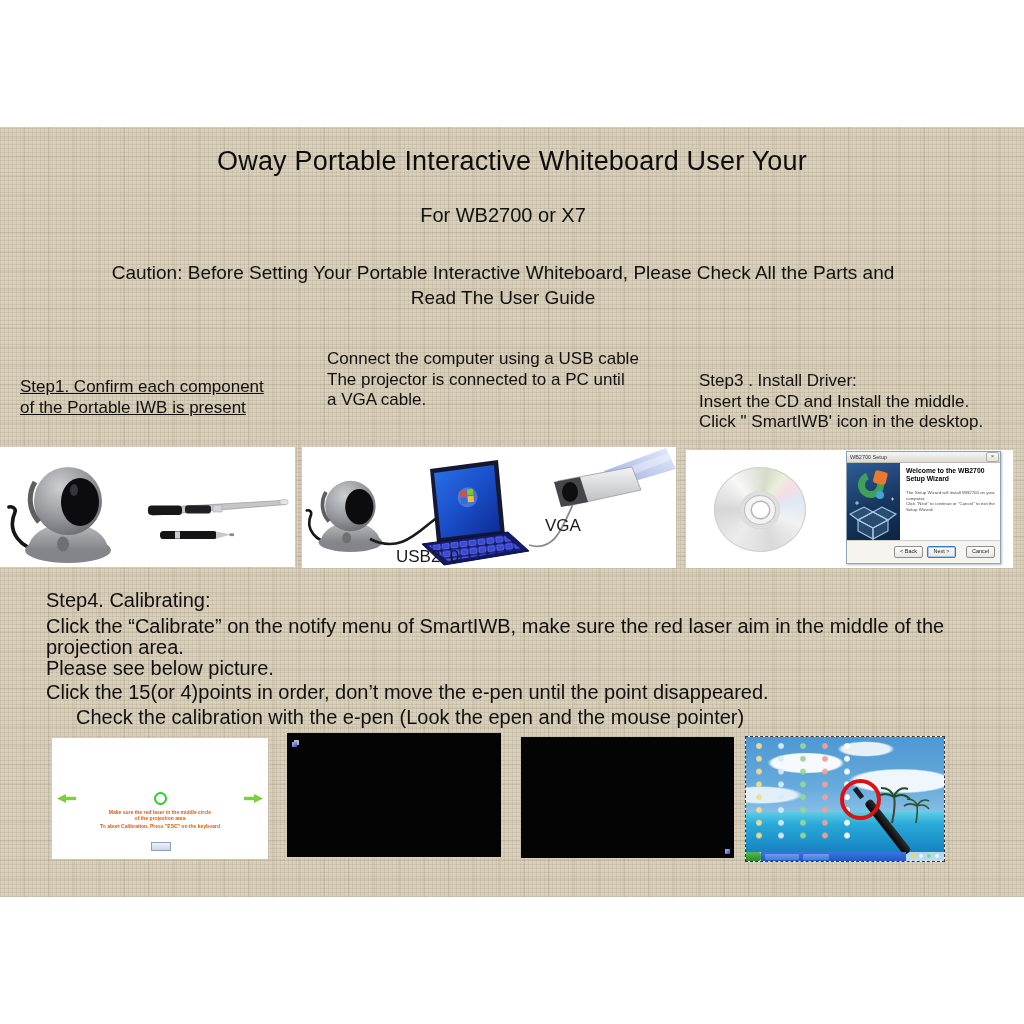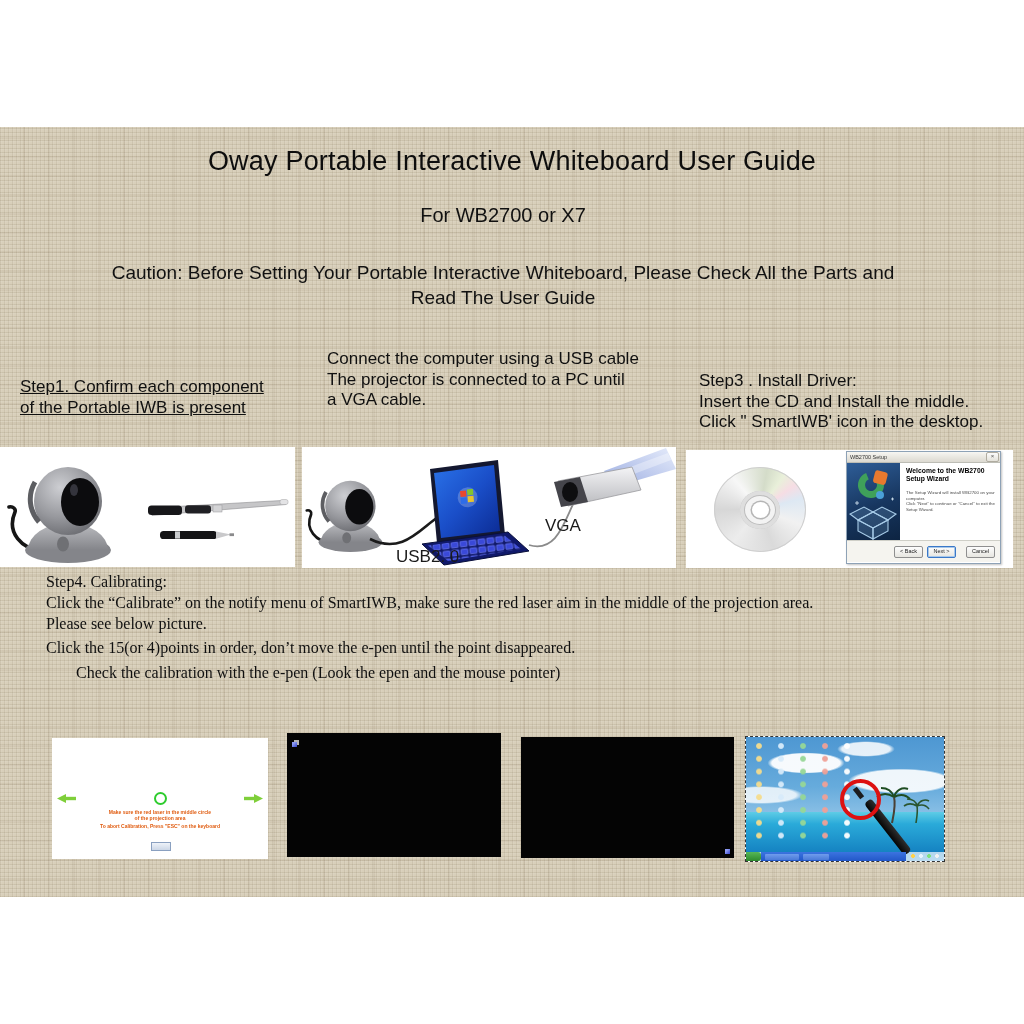--- a/index.html
+++ b/index.html
@@ -18,22 +18,22 @@
   .abs{position:absolute;}
   .title{top:146px;left:0;width:1024px;text-align:center;font-size:27px;letter-spacing:.2px;color:#0d0d0d;}
   .subtitle{top:204px;left:0;width:882px;text-align:center;font-size:20px;}
   .subtitle span{position:relative;left:62px;}
   .caution{top:260px;left:-9px;width:1024px;text-align:center;font-size:19px;line-height:25px;}
 
   .steptxt{font-size:17px;line-height:20.5px;color:#101010;}
   .step1{left:20px;top:377px;text-decoration:underline;}
   .step2{left:327px;top:349px;}
   .step3{left:699px;top:371px;}
-  .step4{left:46px;top:571px;font-size:16px;line-height:21px;font-family:Liberation Serif, serif;}
-  .step4 div:nth-child(2){}
+  .step4{left:46px;top:590px;font-size:20px;line-height:21px;}
+  .step4 div:nth-child(2){margin-top:5px;}
   .step4 div:nth-child(4){margin-top:3px;}
   .step4 div:nth-child(5){margin-top:4px;margin-left:30px;}
 
   .figbox{position:absolute;background:#fff;}
   .fig-components{left:0;top:447px;width:295px;height:120px;}
   .fig-connection{left:302px;top:447px;width:374px;height:121px;}
   .fig-install{left:686px;top:450px;width:327px;height:118px;}
 
   
   .cd{position:absolute;left:28px;top:17px;width:92px;height:85px;border-radius:50%;
@@ -117,21 +117,21 @@
       radial-gradient(circle at 31px 4px,#f2f2f2 0 1.6px,transparent 2.2px);}
 
   svg text{font-family:"Liberation Sans",sans-serif;}
 </style>
 </head>
 <body>
 
 <div id="canvas">
   <div class="sheet abs"></div>
 
-  <div class="abs title">Oway Portable Interactive Whiteboard User Guide</div>
+  <div class="abs title">Oway Portable Interactive Whiteboard User Your</div>
   <div class="abs subtitle"><span>For WB2700  or X7</span></div>
   <div class="abs caution">
     <div>Caution: Before Setting Your Portable Interactive Whiteboard, Please Check All the Parts and</div>
     <div>Read The User Guide</div>
   </div>
 
   <div class="abs steptxt step1">
     <div>Step1. Confirm each component</div>
     <div>of the Portable IWB is present</div>
   </div>

